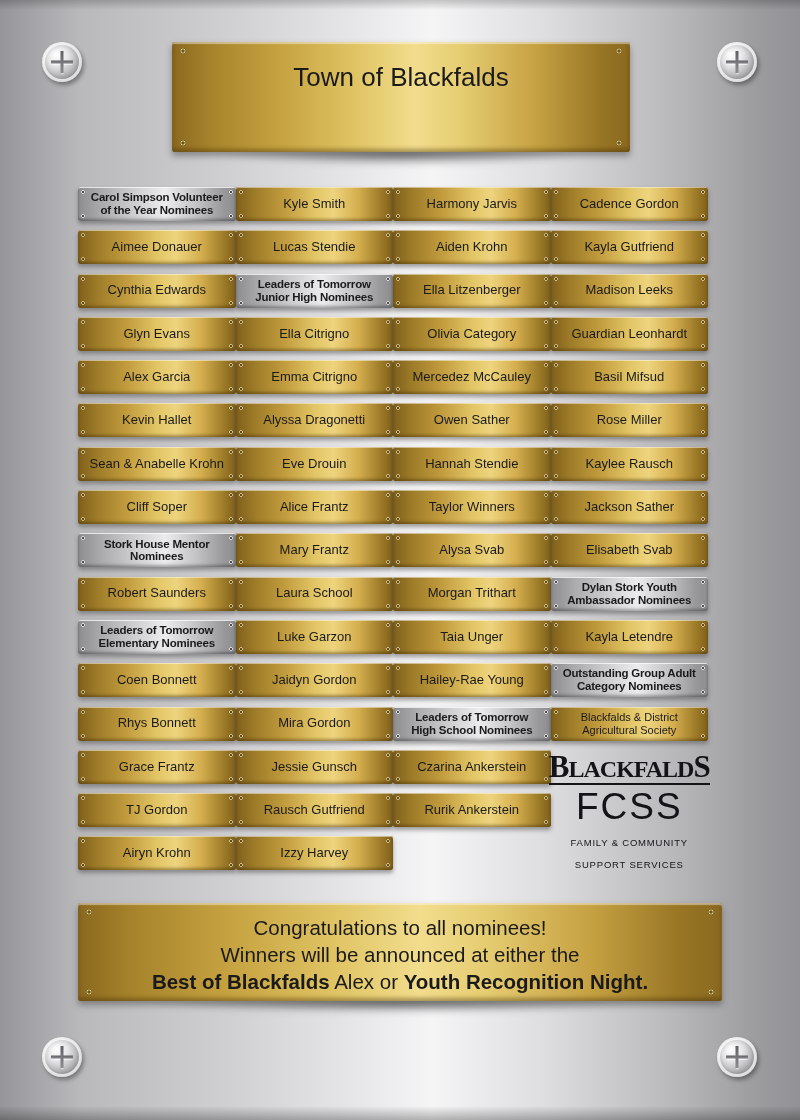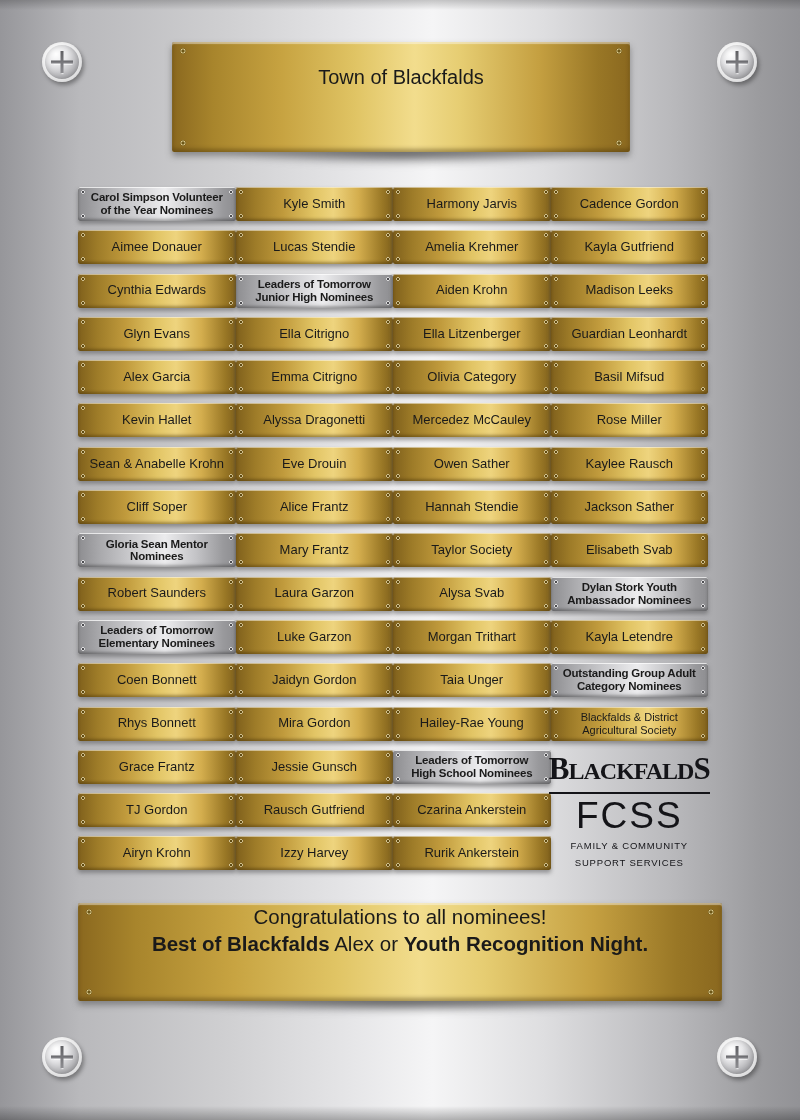--- a/index.html
+++ b/index.html
@@ -37,22 +37,22 @@
       radial-gradient(circle 3px at 11px calc(100% - 9px), #6d5717 0 1.3px, #efe0a6 2px, rgba(109,87,23,.8) 2.8px, transparent 3px),
       radial-gradient(circle 3px at calc(100% - 11px) calc(100% - 9px), #6d5717 0 1.3px, #efe0a6 2px, rgba(109,87,23,.8) 2.8px, transparent 3px),
       linear-gradient(90deg,#8a681f 0%,#a8852c 9%,#c7a341 24%,#e0c464 40%,#f2dd8d 53%,#e6cd72 63%,#c5a041 80%,#997726 93%,#8a681f 100%);
     box-shadow:inset 0 2px 1px rgba(255,255,255,.45), inset 0 -3px 4px rgba(60,40,0,.4), 0 4px 6px rgba(70,70,70,.5);
   }
   .arc-shadow{
     position:absolute;border-radius:50%;z-index:2;filter:blur(3px);
     background:radial-gradient(ellipse closest-side,rgba(55,55,58,.6) 0%,rgba(55,55,58,.25) 45%,rgba(55,55,58,0) 75%);
   }
   #title-banner{left:172px;top:42px;width:458px;height:110px;padding-top:17px;box-sizing:border-box;}
-  #title-banner .banner-line{font-size:20px;line-height:37px;}
-  #footer-banner{left:78px;top:903px;width:644px;height:98px;box-sizing:border-box;}
+  #title-banner .banner-line{font-size:26px;line-height:37px;}
+  #footer-banner{left:78px;top:903px;width:644px;height:98px;padding-top:11px;box-sizing:border-box;}
   #footer-banner .banner-line{font-size:20.5px;line-height:27px;}
   .b{font-weight:bold;margin-top:41px;}
 
   
   #plates-grid{
     position:absolute;left:78px;top:187px;width:630px;height:684px;
     display:flex;z-index:3;
   }
   .col{flex:1;display:flex;flex-direction:column;gap:9.3px;min-width:0;}
   .plate{
@@ -80,26 +80,26 @@
   }
   .plate .line{font-size:13px;line-height:1.12;white-space:nowrap;}
   .plate.silver .line{font-size:11.5px;font-weight:bold;letter-spacing:-.2px;}
   .plate.small .line{font-size:11px;}
 
   
   .logo-cell{flex:1;display:flex;align-items:center;justify-content:center;}
   .fcss{text-align:center;color:#141418;line-height:1;}
   .fcss-word{
     display:inline-block;font-family:"Liberation Serif", serif;font-weight:bold;
-    letter-spacing:-1px;border-bottom:2.5px solid #141418;padding-bottom:8px;white-space:nowrap;
+    letter-spacing:-1px;border-bottom:2.5px solid #141418;padding-bottom:1px;white-space:nowrap;
   }
   .fcss-word .cap{font-size:31px;}
   .fcss-word .mid{font-size:24px;}
   .fcss-acronym{font-size:37px;font-weight:normal;letter-spacing:2px;margin-top:3px;}
-  .fcss-sub{font-size:9.5px;letter-spacing:.8px;margin-top:7px;white-space:nowrap;}
+  .fcss-sub{font-size:9.5px;letter-spacing:.8px;margin-top:13px;white-space:nowrap;}
 </style>
 </head>
 <body>
 
 <div class="screw" style="left:42px;top:42px;"></div>
 <div class="screw" style="left:717px;top:42px;"></div>
 <div class="screw" style="left:42px;top:1037px;"></div>
 <div class="screw" style="left:717px;top:1037px;"></div>
 
 <div class="arc-shadow" style="left:162px;top:138px;width:478px;height:32px;"></div>
@@ -128,21 +128,21 @@
       <div class="plate gold">
         <div class="line">Kevin Hallet</div>
       </div>
       <div class="plate gold">
         <div class="line">Sean &amp; Anabelle Krohn</div>
       </div>
       <div class="plate gold">
         <div class="line">Cliff Soper</div>
       </div>
       <div class="plate silver">
-        <div class="line">Gloria Sean Mentor</div>
+        <div class="line">Stork House Mentor</div>
         <div class="line">Nominees</div>
       </div>
       <div class="plate gold">
         <div class="line">Robert Saunders</div>
       </div>
       <div class="plate silver">
         <div class="line">Leaders of Tomorrow</div>
         <div class="line">Elementary Nominees</div>
       </div>
       <div class="plate gold">
@@ -184,21 +184,21 @@
       <div class="plate gold">
         <div class="line">Eve Drouin</div>
       </div>
       <div class="plate gold">
         <div class="line">Alice Frantz</div>
       </div>
       <div class="plate gold">
         <div class="line">Mary Frantz</div>
       </div>
       <div class="plate gold">
-        <div class="line">Laura Garzon</div>
+        <div class="line">Laura School</div>
       </div>
       <div class="plate gold">
         <div class="line">Luke Garzon</div>
       </div>
       <div class="plate gold">
         <div class="line">Jaidyn Gordon</div>
       </div>
       <div class="plate gold">
         <div class="line">Mira Gordon</div>
       </div>
@@ -210,42 +210,39 @@
       </div>
       <div class="plate gold">
         <div class="line">Izzy Harvey</div>
       </div>
     </div>
     <div class="col">
       <div class="plate gold">
         <div class="line">Harmony Jarvis</div>
       </div>
       <div class="plate gold">
-        <div class="line">Amelia Krehmer</div>
-      </div>
-      <div class="plate gold">
         <div class="line">Aiden Krohn</div>
       </div>
       <div class="plate gold">
         <div class="line">Ella Litzenberger</div>
       </div>
       <div class="plate gold">
         <div class="line">Olivia Category</div>
       </div>
       <div class="plate gold">
         <div class="line">Mercedez McCauley</div>
       </div>
       <div class="plate gold">
         <div class="line">Owen Sather</div>
       </div>
       <div class="plate gold">
         <div class="line">Hannah Stendie</div>
       </div>
       <div class="plate gold">
-        <div class="line">Taylor Society</div>
+        <div class="line">Taylor Winners</div>
       </div>
       <div class="plate gold">
         <div class="line">Alysa Svab</div>
       </div>
       <div class="plate gold">
         <div class="line">Morgan Trithart</div>
       </div>
       <div class="plate gold">
         <div class="line">Taia Unger</div>
       </div>
@@ -313,14 +310,15 @@
     <div class="fcss-sub">FAMILY &amp; COMMUNITY</div>
     <div class="fcss-sub">SUPPORT SERVICES</div>
   </div>
 </div>
     </div>
   </div>
 
 <div class="arc-shadow" style="left:68px;top:986px;width:664px;height:32px;"></div>
 <div class="banner" id="footer-banner">
   <div class="banner-line">Congratulations to all nominees!</div>
+  <div class="banner-line">Winners will be announced at either the</div>
   <div class="banner-line"><span class="b">Best of Blackfalds</span><span> Alex or </span><span class="b">Youth Recognition Night.</span></div>
 </div>
 
 </body></html>

